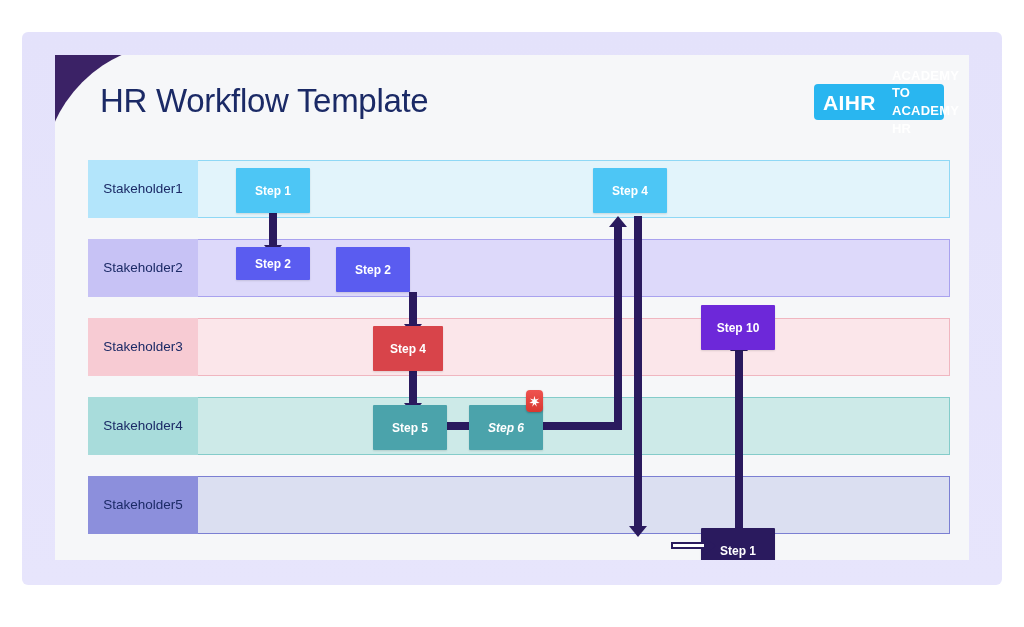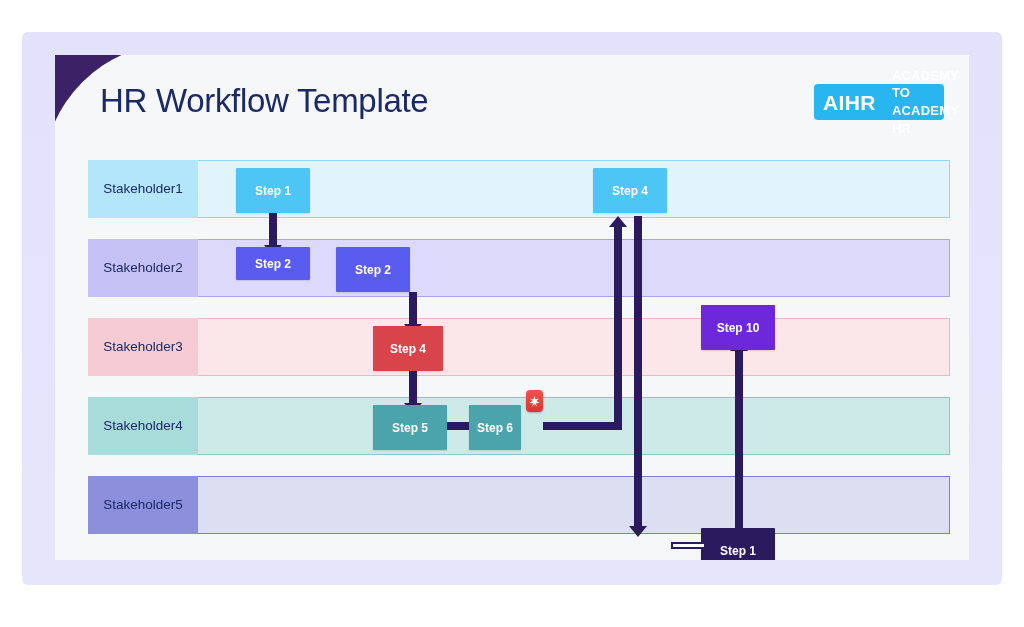--- a/index.html
+++ b/index.html
@@ -184,21 +184,21 @@
       <div class="arrow" style="left:616px;top:377px;border-top:9px solid transparent;border-bottom:9px solid transparent;border-left:12px solid #2a1a5e;z-index:7;"></div>
 
       <div class="conn" style="left: 647px; top: 190px; width: 8px; height: 188px; background: rgb(42, 26, 94);"></div>
       <div class="arrow arrow-up" style="left:642px;top:180px;"></div>
 
       <div class="step" style="left: 148px; top: 8px; width: 74px; height: 45px; background: rgb(77, 198, 245);">Step 1</div>
       <div class="step" style="left: 148px; top: 87px; width: 74px; height: 33px; background: rgb(90, 92, 240);">Step 2</div>
       <div class="step" style="left: 248px; top: 87px; width: 74px; height: 45px; background: rgb(90, 92, 240);">Step 2</div>
       <div class="step" style="left: 285px; top: 166px; width: 70px; height: 45px; background: rgb(216, 68, 74);">Step 4</div>
       <div class="step" style="left: 285px; top: 245px; width: 74px; height: 45px; background: rgb(75, 163, 171); text-align: right;">Step 5</div>
-      <div class="step" style="left: 381px; top: 245px; width: 52px; height: 45px; background: rgb(75, 163, 171);">Step 6</div>
+      <div class="step" style="left: 381px; top: 245px; width: 74px; height: 45px; background: rgb(75, 163, 171); font-style: italic;">Step 6</div>
       <div class="step" style="left: 505px; top: 8px; width: 74px; height: 45px; background: rgb(77, 198, 245);">Step 4</div>
       <div class="step" style="left: 613px; top: 368px; width: 74px; height: 45px; background: rgb(42, 26, 94);">Step 1</div>
       <div class="step" style="left: 613px; top: 145px; width: 74px; height: 45px; background: #6d28d9;">Step 10</div>
 
       <div class="alert-badge" style="left:438px;top:230px;">
         <svg width="13" height="13" viewBox="0 0 24 24" aria-hidden="true">
           <path d="M12 1.5 L13.7 8.2 L20.5 6.4 L15.4 11.3 L21.6 14.6 L14.6 15.1 L16.4 21.8 L12 16.5 L7.6 21.8 L9.4 15.1 L2.4 14.6 L8.6 11.3 L3.5 6.4 L10.3 8.2 Z" fill="#ffffff"></path>
         </svg>
       </div>
 

